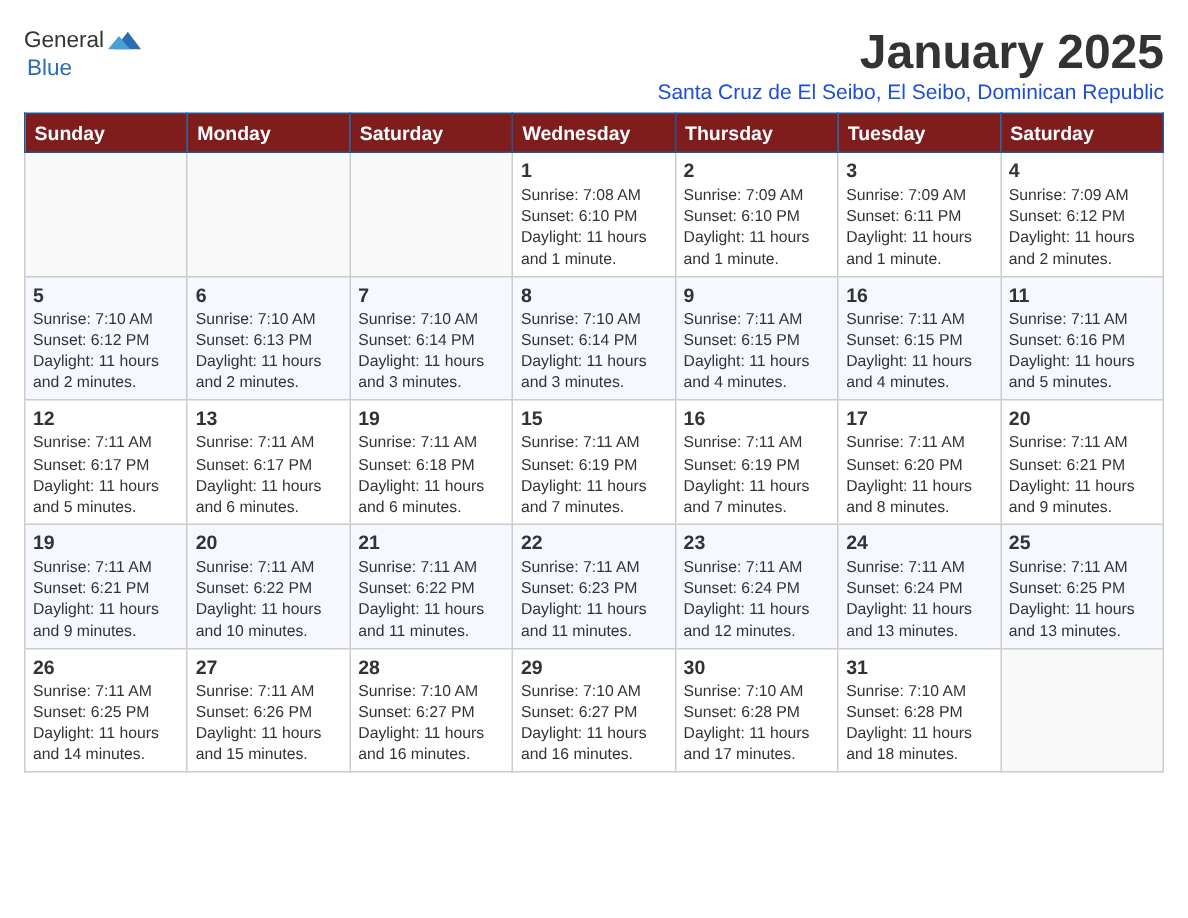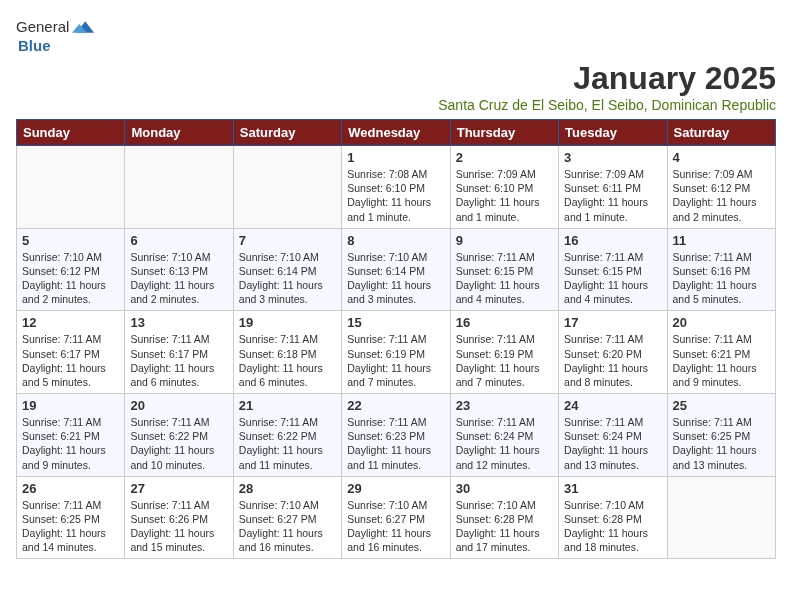--- a/index.html
+++ b/index.html
@@ -15,28 +15,28 @@
       justify-content: space-between;
       align-items: flex-start;
       margin-bottom: 6px;
     }
     .logo {
       display: flex;
       align-items: center;
       gap: 2px;
     }
     .logo-text-general { font-size: 15px; font-weight: normal; color: #333; }
-    .logo-text-blue { font-size: 15px; font-weight: bold; color: #2a6db5; }
+    .logo-text-blue { font-size: 15px; font-weight: normal; color: #2a6db5; }
     .logo-icon {
       width: 22px;
       height: 22px;
     }
-    .title-block { text-align: right; margin-top: 44px; }
+    .title-block { text-align: right; }
     .month-title { font-size: 32px; font-weight: bold; color: #333; }
-    .subtitle { font-size: 14px; color: #4d7c0f; }
+    .subtitle { font-size: 14px; color: #1d4ed8; }
     .calendar {
       width: 100%;
       border-collapse: collapse;
       border: 1px solid #ccc;
     }
     .calendar th {
       background-color: #7f1d1d;
       color: #fff;
       text-align: left;
       padding: 5px 6px;

